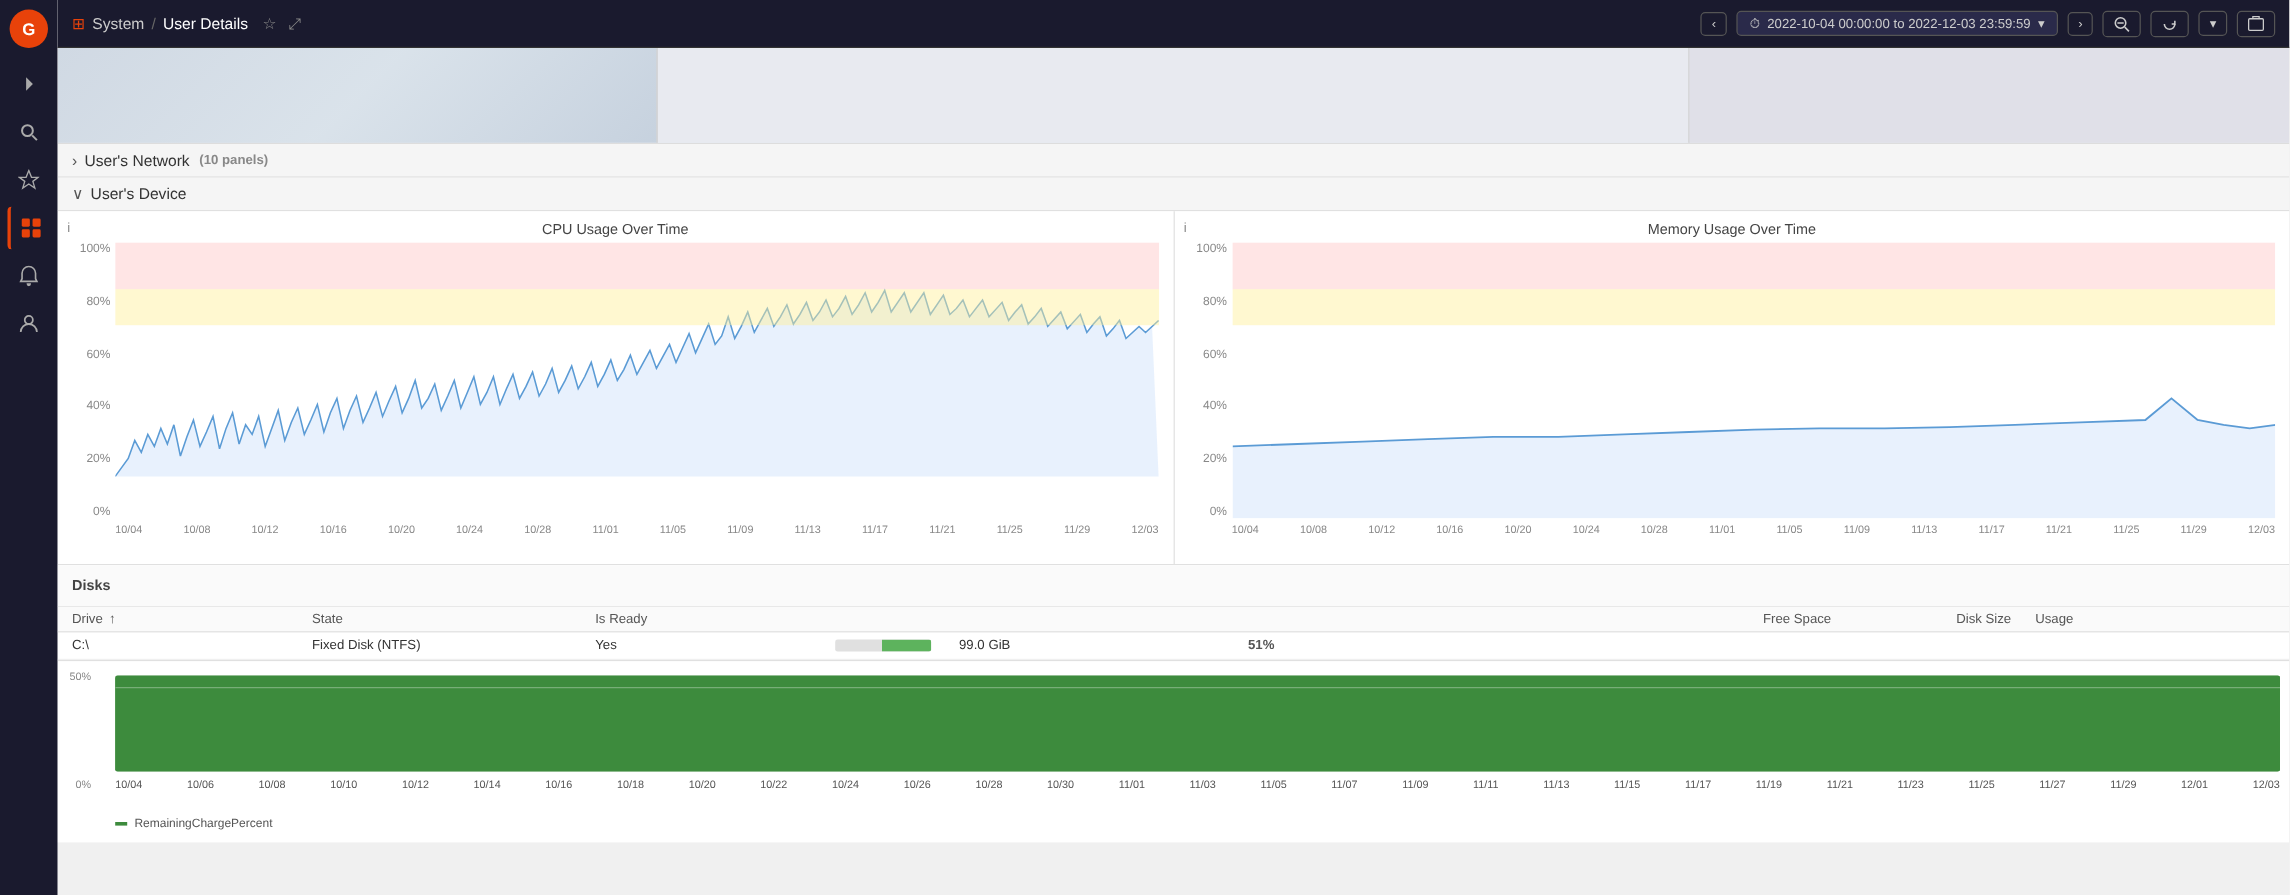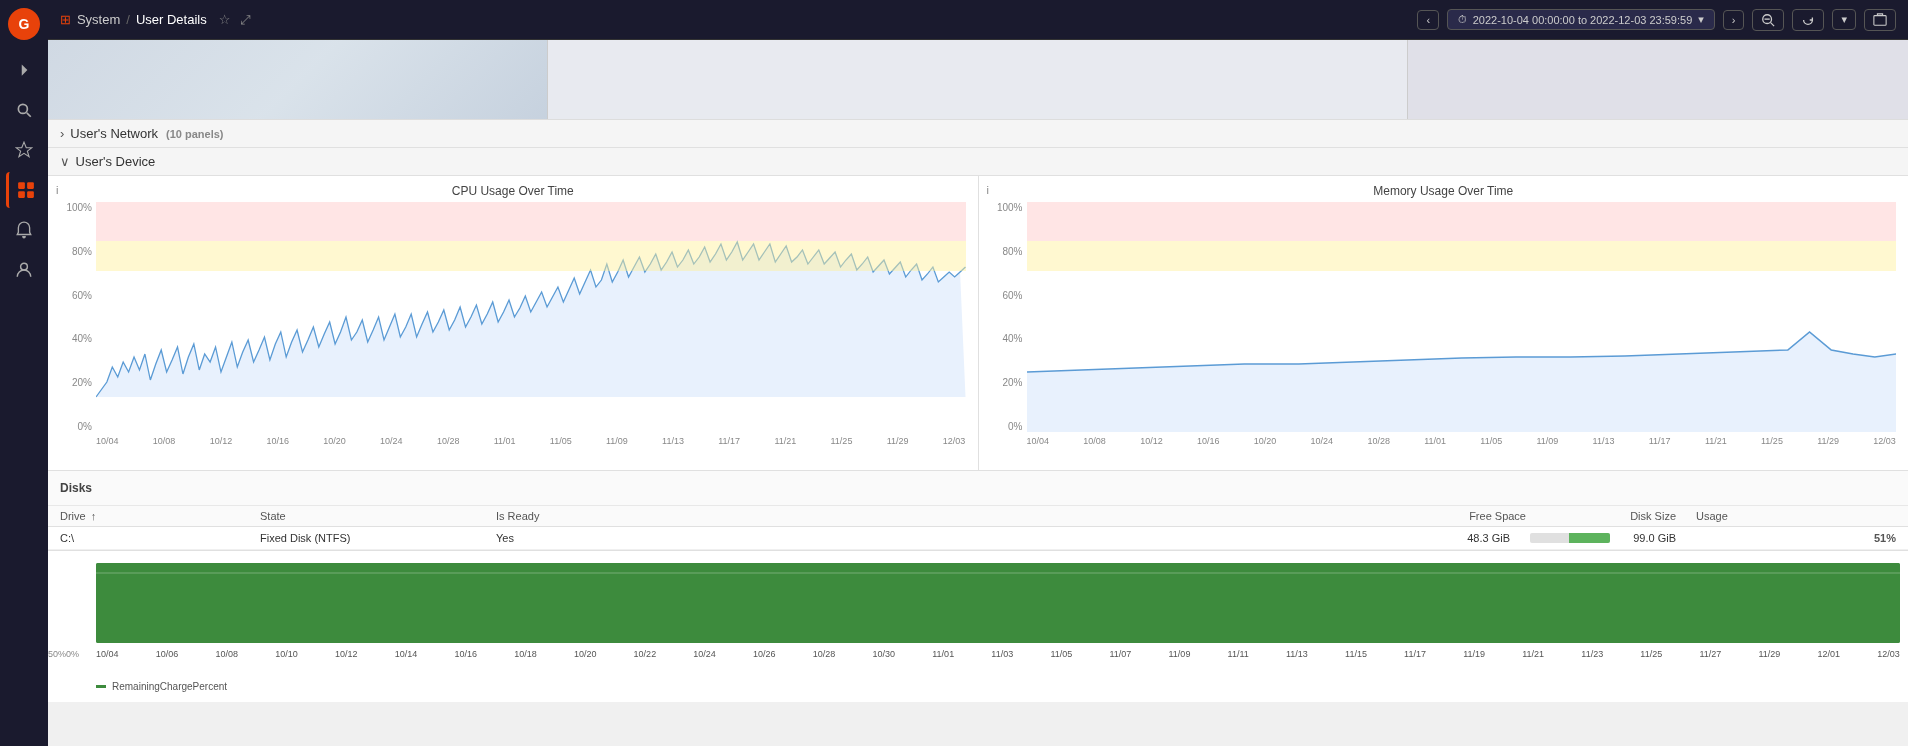--- a/index.html
+++ b/index.html
@@ -70,21 +70,21 @@
     .col-usage { flex: 0 0 200px; text-align: left; }
     
     .table-row { display: flex; align-items: center; padding: 5px 12px; border-bottom: 1px solid #f0f0f0; font-size: 11px; }
     .usage-bar-container { display: flex; align-items: center; gap: 6px; }
     .usage-bar { height: 10px; background: #e0e0e0; border-radius: 2px; position: relative; overflow: hidden; width: 80px; }
     .usage-bar-fill { height: 100%; background: #5db35d; }
     
     
     .battery-section { background: white; padding: 8px 0; }
     .battery-chart-container { position: relative; height: 100px; }
-    .battery-y-axis { position: absolute; left: 0; top: 0; bottom: 20px; width: 48px; display: flex; flex-direction: row; justify-content: space-between; align-items: flex-end; padding-right: 20px; font-size: 9px; color: #888; }
+    .battery-y-axis { position: absolute; left: 0; top: 0; bottom: 20px; width: 48px; display: flex; flex-direction: column; justify-content: space-between; align-items: flex-end; padding-right: 20px; font-size: 9px; color: #888; }
     .battery-x-axis { position: absolute; left: 48px; right: 8px; bottom: 0; height: 20px; display: flex; justify-content: space-between; align-items: flex-start; padding-top: 2px; font-size: 9px; color: #888; }
     .battery-legend { display: flex; align-items: center; gap: 6px; padding: 2px 48px; font-size: 10px; color: #555; }
     .legend-dot { width: 10px; height: 3px; background: #3d8b3d; }
     
     
     .sort-arrow { margin-left: 2px; }
   </style>
 </head>
 <body>
 
@@ -307,21 +307,20 @@
             <span>Disk Size</span>
           </div>
           <div class="col-usage">
             <span>Usage</span>
           </div>
         </div>
         <div class="table-row">
           <div class="col-drive">C:\</div>
           <div class="col-state">Fixed Disk (NTFS)</div>
           <div class="col-ready">Yes</div>
-          <div class="col-freespace">48.3 GiB</div>
           <div class="col-disksize">
             <div class="usage-bar-container" style="justify-content: flex-end;">
               <div class="usage-bar">
                 <div class="usage-bar-fill" style="width:51%; display:inline-block;"></div>
                 
               </div>
               <span style="min-width:60px; text-align:right;">99.0 GiB</span>
             </div>
           </div>
           <div class="col-usage" style="text-align:right; color:#555;font-weight:bold;">51%</div>

